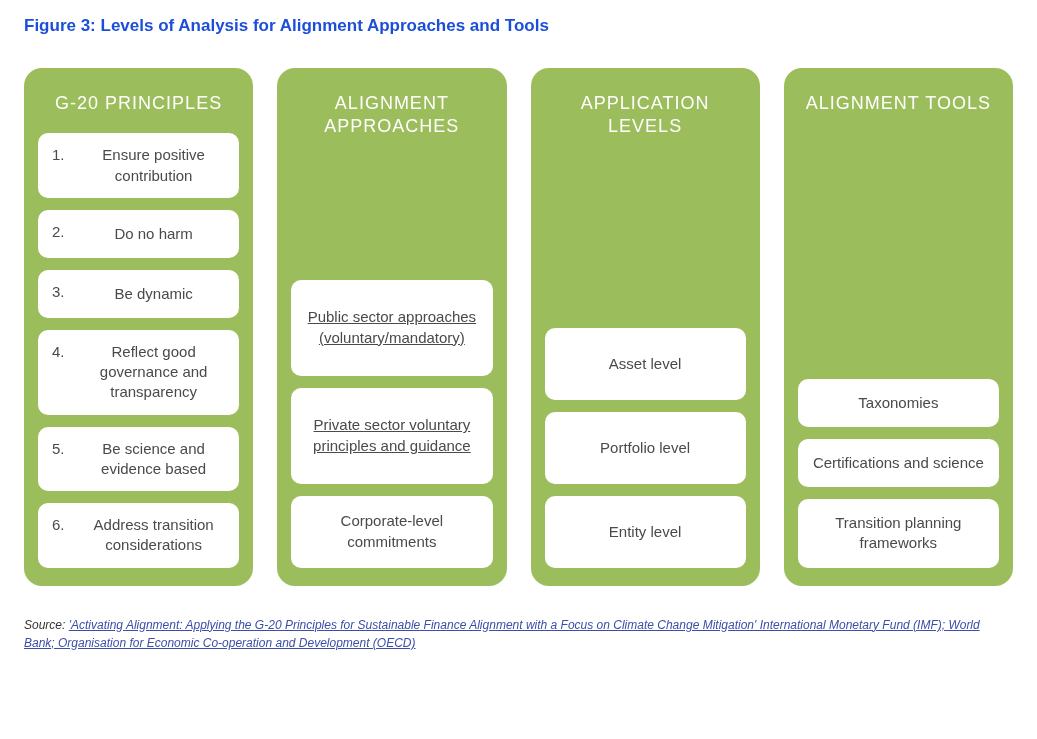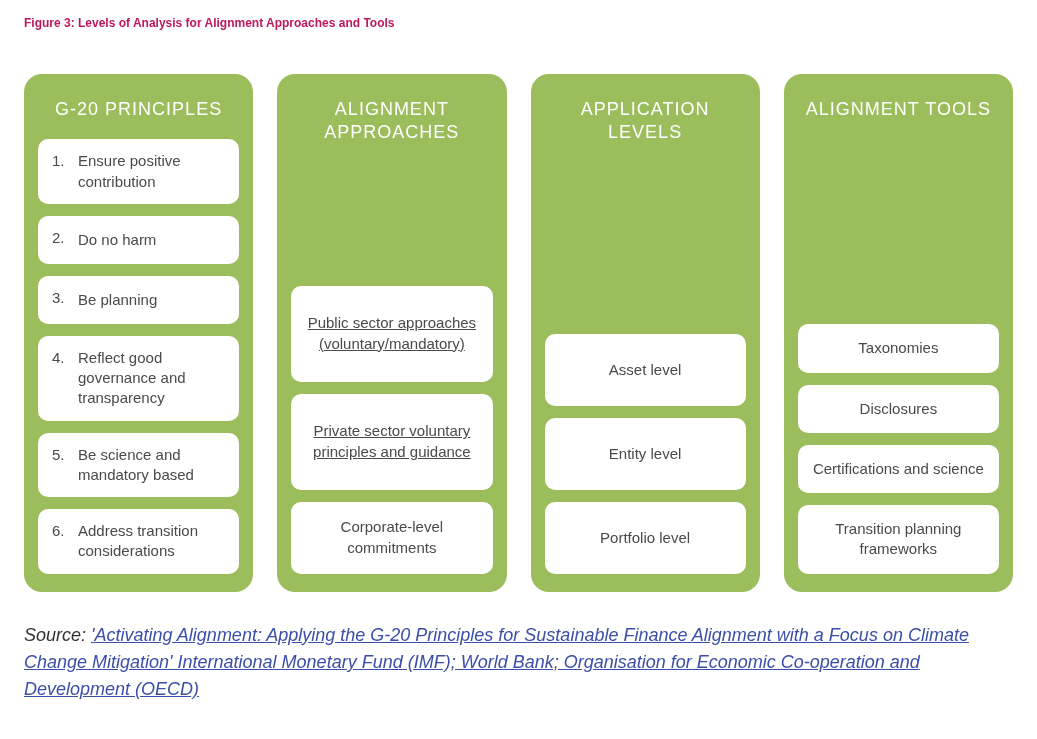--- a/index.html
+++ b/index.html
@@ -3,24 +3,24 @@
 <meta charset="utf-8">
 <style>
   * { box-sizing: border-box; margin: 0; padding: 0; }
   body {
     font-family: Arial, Helvetica, sans-serif;
     background: #fff;
     padding: 16px 24px;
     width: 1037px;
   }
   .figure-title {
-    font-size: 12px;
+    font-size: 17px;
     font-weight: 700;
-    color: #be185d;
-    margin-bottom: 44px;
+    color: #1d4ed8;
+    margin-bottom: 32px;
   }
   .columns {
     display: flex;
     gap: 24px;
     align-items: stretch;
   }
   .col {
     background: #9cbd5b;
     border-radius: 18px;
     padding: 14px 14px 18px 14px;
@@ -65,31 +65,32 @@
     padding: 12px 10px 12px 14px;
   }
   .card .num {
     width: 26px;
     flex: 0 0 26px;
     text-align: left;
     align-self: flex-start;
   }
   .card .lbl {
     flex: 1;
+    text-align: center;
   }
   .card.tall {
     min-height: 96px;
     text-decoration: underline;
   }
   .card.med {
     min-height: 72px;
   }
   .source {
     margin-top: 30px;
-    font-size: 18px;
+    font-size: 12px;
     font-style: italic;
     color: #333;
     line-height: 1.5;
   }
   .source a {
     color: #3b4ea8;
     text-decoration: underline;
   }
   .source .lead {
     color: #333;
@@ -109,29 +110,29 @@
       <div class="card numbered">
         <span class="num">1.</span>
         <span class="lbl">Ensure positive contribution</span>
       </div>
       <div class="card numbered">
         <span class="num">2.</span>
         <span class="lbl">Do no harm</span>
       </div>
       <div class="card numbered">
         <span class="num">3.</span>
-        <span class="lbl">Be planning</span>
+        <span class="lbl">Be dynamic</span>
       </div>
       <div class="card numbered">
         <span class="num">4.</span>
         <span class="lbl">Reflect good governance and transparency</span>
       </div>
       <div class="card numbered">
         <span class="num">5.</span>
-        <span class="lbl">Be science and mandatory based</span>
+        <span class="lbl">Be science and evidence based</span>
       </div>
       <div class="card numbered">
         <span class="num">6.</span>
         <span class="lbl">Address transition considerations</span>
       </div>
     </div>
   </div>
 
   <div class="col">
     <div class="col-header">ALIGNMENT APPROACHES</div>
@@ -139,30 +140,29 @@
       <div class="card tall">Public sector approaches (voluntary/mandatory)</div>
       <div class="card tall">Private sector voluntary principles and guidance</div>
       <div class="card med">Corporate-level commitments</div>
     </div>
   </div>
 
   <div class="col">
     <div class="col-header">APPLICATION LEVELS</div>
     <div class="col-body spread">
       <div class="card med">Asset level</div>
+      <div class="card med">Portfolio level</div>
       <div class="card med">Entity level</div>
-      <div class="card med">Portfolio level</div>
     </div>
   </div>
 
   <div class="col">
     <div class="col-header">ALIGNMENT TOOLS</div>
     <div class="col-body spread">
       <div class="card">Taxonomies</div>
-      <div class="card">Disclosures</div>
       <div class="card">Certifications and science</div>
       <div class="card">Transition planning frameworks</div>
     </div>
   </div>
 
 </div>
 
 <div class="source">
   <span class="lead">Source: </span><a href="#">'Activating Alignment: Applying the G-20 Principles for Sustainable Finance Alignment with a Focus on Climate Change Mitigation' International Monetary Fund (IMF); World Bank; Organisation for Economic Co-operation and Development (OECD)</a>
 </div>

